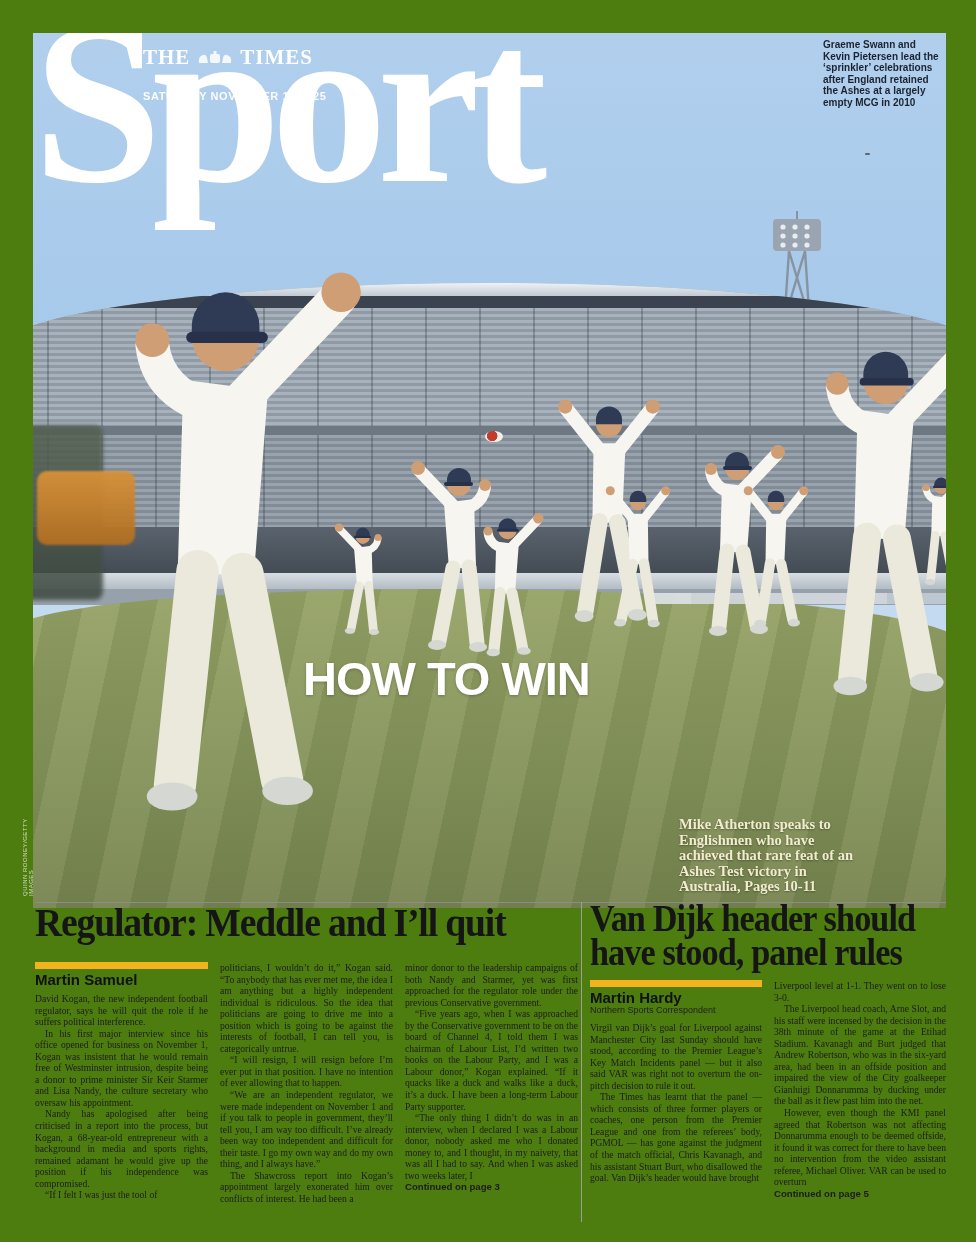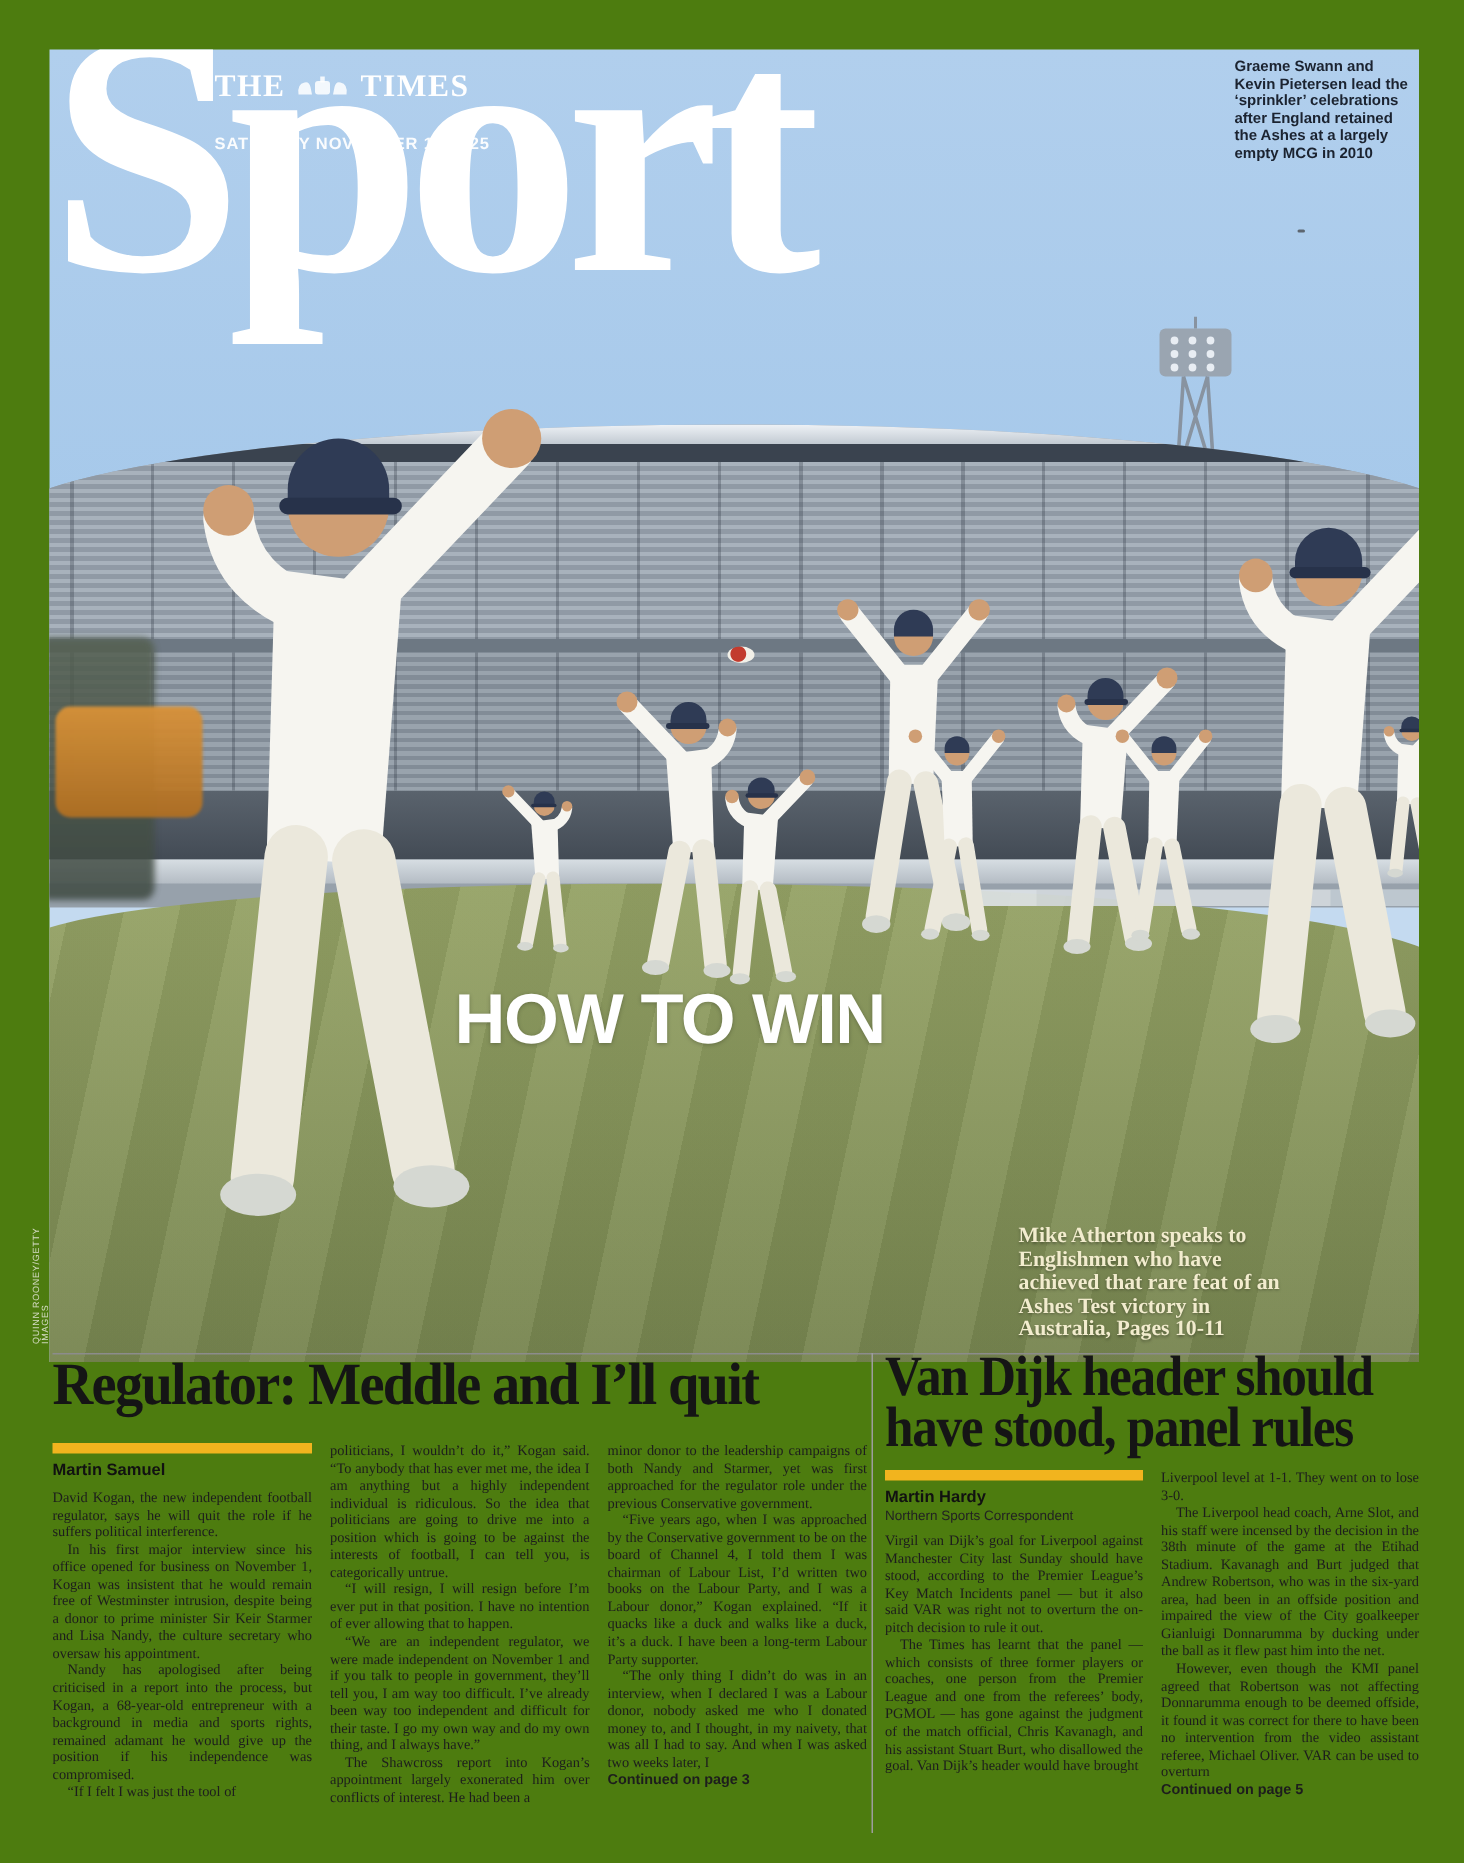--- a/index.html
+++ b/index.html
@@ -79,21 +79,21 @@
   .headline{font-family:"Liberation Serif",serif;font-weight:bold;color:#151515;
             margin-top:5px;transform:scaleX(.94);transform-origin:0 0;white-space:nowrap;}
   .art-left .headline{font-size:40px;letter-spacing:-1.2px;line-height:44px;}
   .art-right .headline{font-size:38px;letter-spacing:-1px;line-height:34px;transform:scaleX(.9);}
   .cols{position:absolute;display:flex;gap:12px;}
   .art-left .cols{top:66px;left:0;width:543px;}
   .art-right .cols{top:84px;left:0;width:356px;}
   .col{width:173px;}
   .art-right .col{width:172px;}
   .kicker{height:7px;background:#f2b41e;margin-bottom:4px;}
-  .byline{font-family:"Liberation Sans",sans-serif;font-weight:bold;font-size:11px;
+  .byline{font-family:"Liberation Sans",sans-serif;font-weight:bold;font-size:15px;
           line-height:14px;color:#111;}
   .byrole{font-family:"Liberation Sans",sans-serif;font-size:9px;line-height:11px;color:#222;}
   .col p{margin:0;font-size:9.6px;line-height:11.55px;text-align:justify;color:#1d1d1d;}
   .col p.in{text-indent:10px;}
   .byline-block{margin-bottom:6px;}
   .cont{font-family:"Liberation Sans",sans-serif;font-weight:bold;font-size:9.5px;
         line-height:11.55px;color:#111;}
 </style>
 </head>
 <body>

